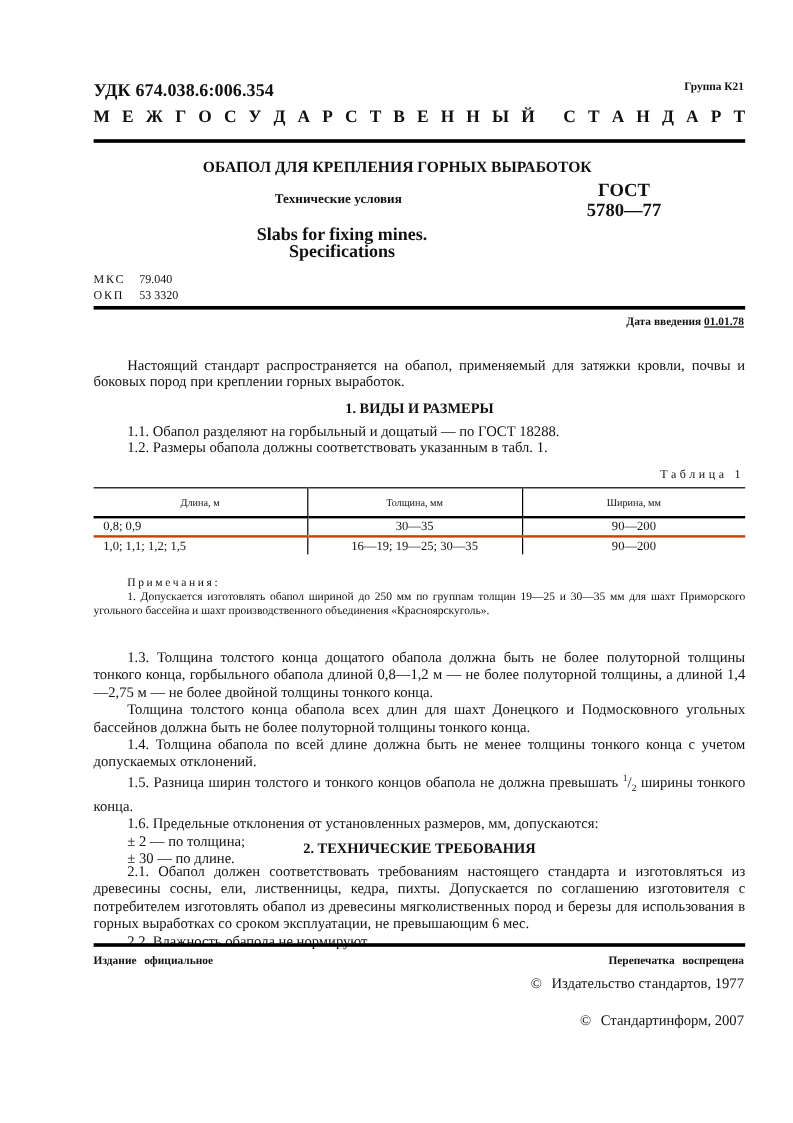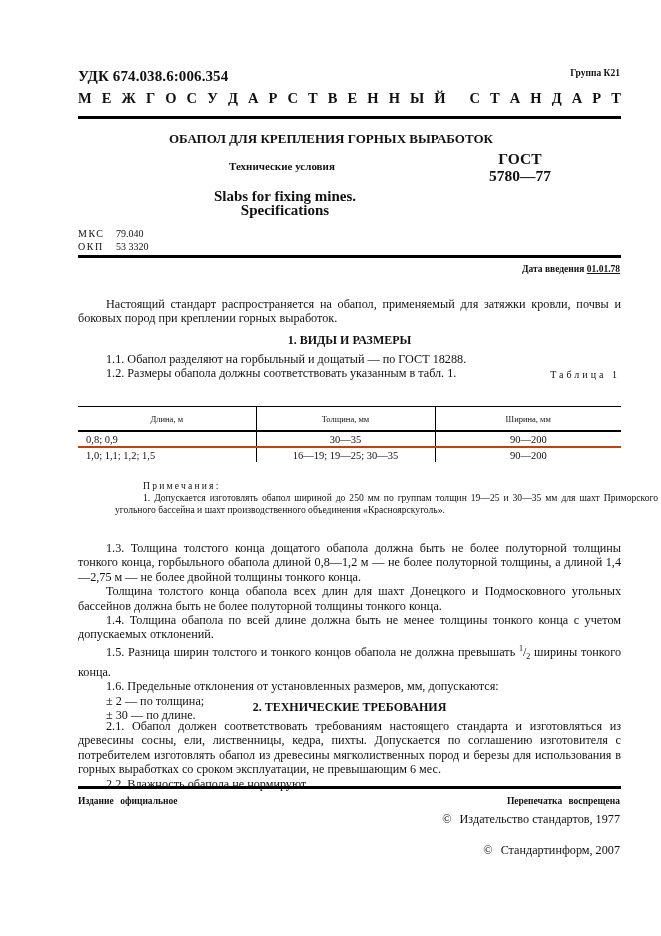--- a/index.html
+++ b/index.html
@@ -21,21 +21,21 @@
     .gost { left: 480px; top: 150px; width: 80px; text-align: center; font-size: 15.5px; font-weight: bold; line-height: 17px; }
     .eng { left: 200px; top: 189px; width: 170px; text-align: center; font-size: 15px; line-height: 14px; font-weight: bold; }
     .codes { left: 78px; top: 227px; font-size: 10px; line-height: 13px; }
     .codes span.lbl { letter-spacing: 1.5px; display: inline-block; width: 38px; }
     .date { right: 41px; top: 264px; font-size: 9.5px; font-weight: bold; }
     .date .val { text-decoration: underline; }
     .para { left: 78px; width: 543px; font-size: 12.2px; line-height: 14.4px; text-align: justify; }
     .indent { text-indent: 28px; }
     .para p { margin: 0; }
     .sec-title { left: 78px; width: 543px; text-align: center; font-size: 12px; font-weight: bold; }
-    .table-caption { right: 41px; top: 369px; font-size: 10px; letter-spacing: 3px; }
+    .table-caption { right: 41px; top: 390px; font-size: 10px; letter-spacing: 3px; }
     table.t1 {
       position: absolute; left: 78px; top: 406px; width: 543px;
       border-collapse: collapse; font-size: 10.5px;
     }
     table.t1 th {
       font-weight: normal; font-size: 8.5px; height: 21px;
       border-top: 1px solid #000; border-bottom: 2.5px solid #000;
     }
     table.t1 td { height: 14px; border-bottom: 2px solid #c2410c; padding: 0; }
     table.t1 th + th, table.t1 td + td { border-left: 1px solid #000; }
@@ -135,21 +135,21 @@
       <td class="c3">90—200</td>
     </tr>
     <tr>
       <td class="c1">1,0; 1,1; 1,2; 1,5</td>
       <td class="c2">16—19; 19—25; 30—35</td>
       <td class="c3">90—200</td>
     </tr>
   </tbody>
 </table>
 
-<div class="abs notes" style="top:480px;margin-left:37px;">
+<div class="abs notes" style="top:480px;">
   <p class="indent spaced">Примечания:</p>
   <p class="indent">1.  Допускается изготовлять обапол шириной до 250 мм по группам толщин 19—25 и 30—35 мм для шахт Приморского угольного бассейна и шахт производственного объединения «Красноярскуголь».</p>
 </div>
 
 <div class="abs para" style="top:541px;">
   <p class="indent">1.3.  Толщина толстого конца дощатого обапола должна быть не более полуторной толщины тонкого конца, горбыльного обапола длиной 0,8—1,2 м — не более полуторной толщины, а длиной 1,4—2,75 м — не более двойной толщины тонкого конца.</p>
   <p class="indent">Толщина толстого конца обапола всех длин для шахт Донецкого и Подмосковного угольных бассейнов должна быть не более полуторной толщины тонкого конца.</p>
   <p class="indent">1.4.  Толщина обапола по всей длине должна быть не менее толщины тонкого конца с учетом допускаемых отклонений.</p>
   <p class="indent"><span>1.5.  Разница ширин толстого и тонкого концов обапола не должна превышать </span><span class="frac"><sup>1</sup>/<sub>2</sub></span><span> ширины тонкого конца.</span></p>
   <p class="indent">1.6.  Предельные отклонения от установленных размеров, мм, допускаются:</p>

